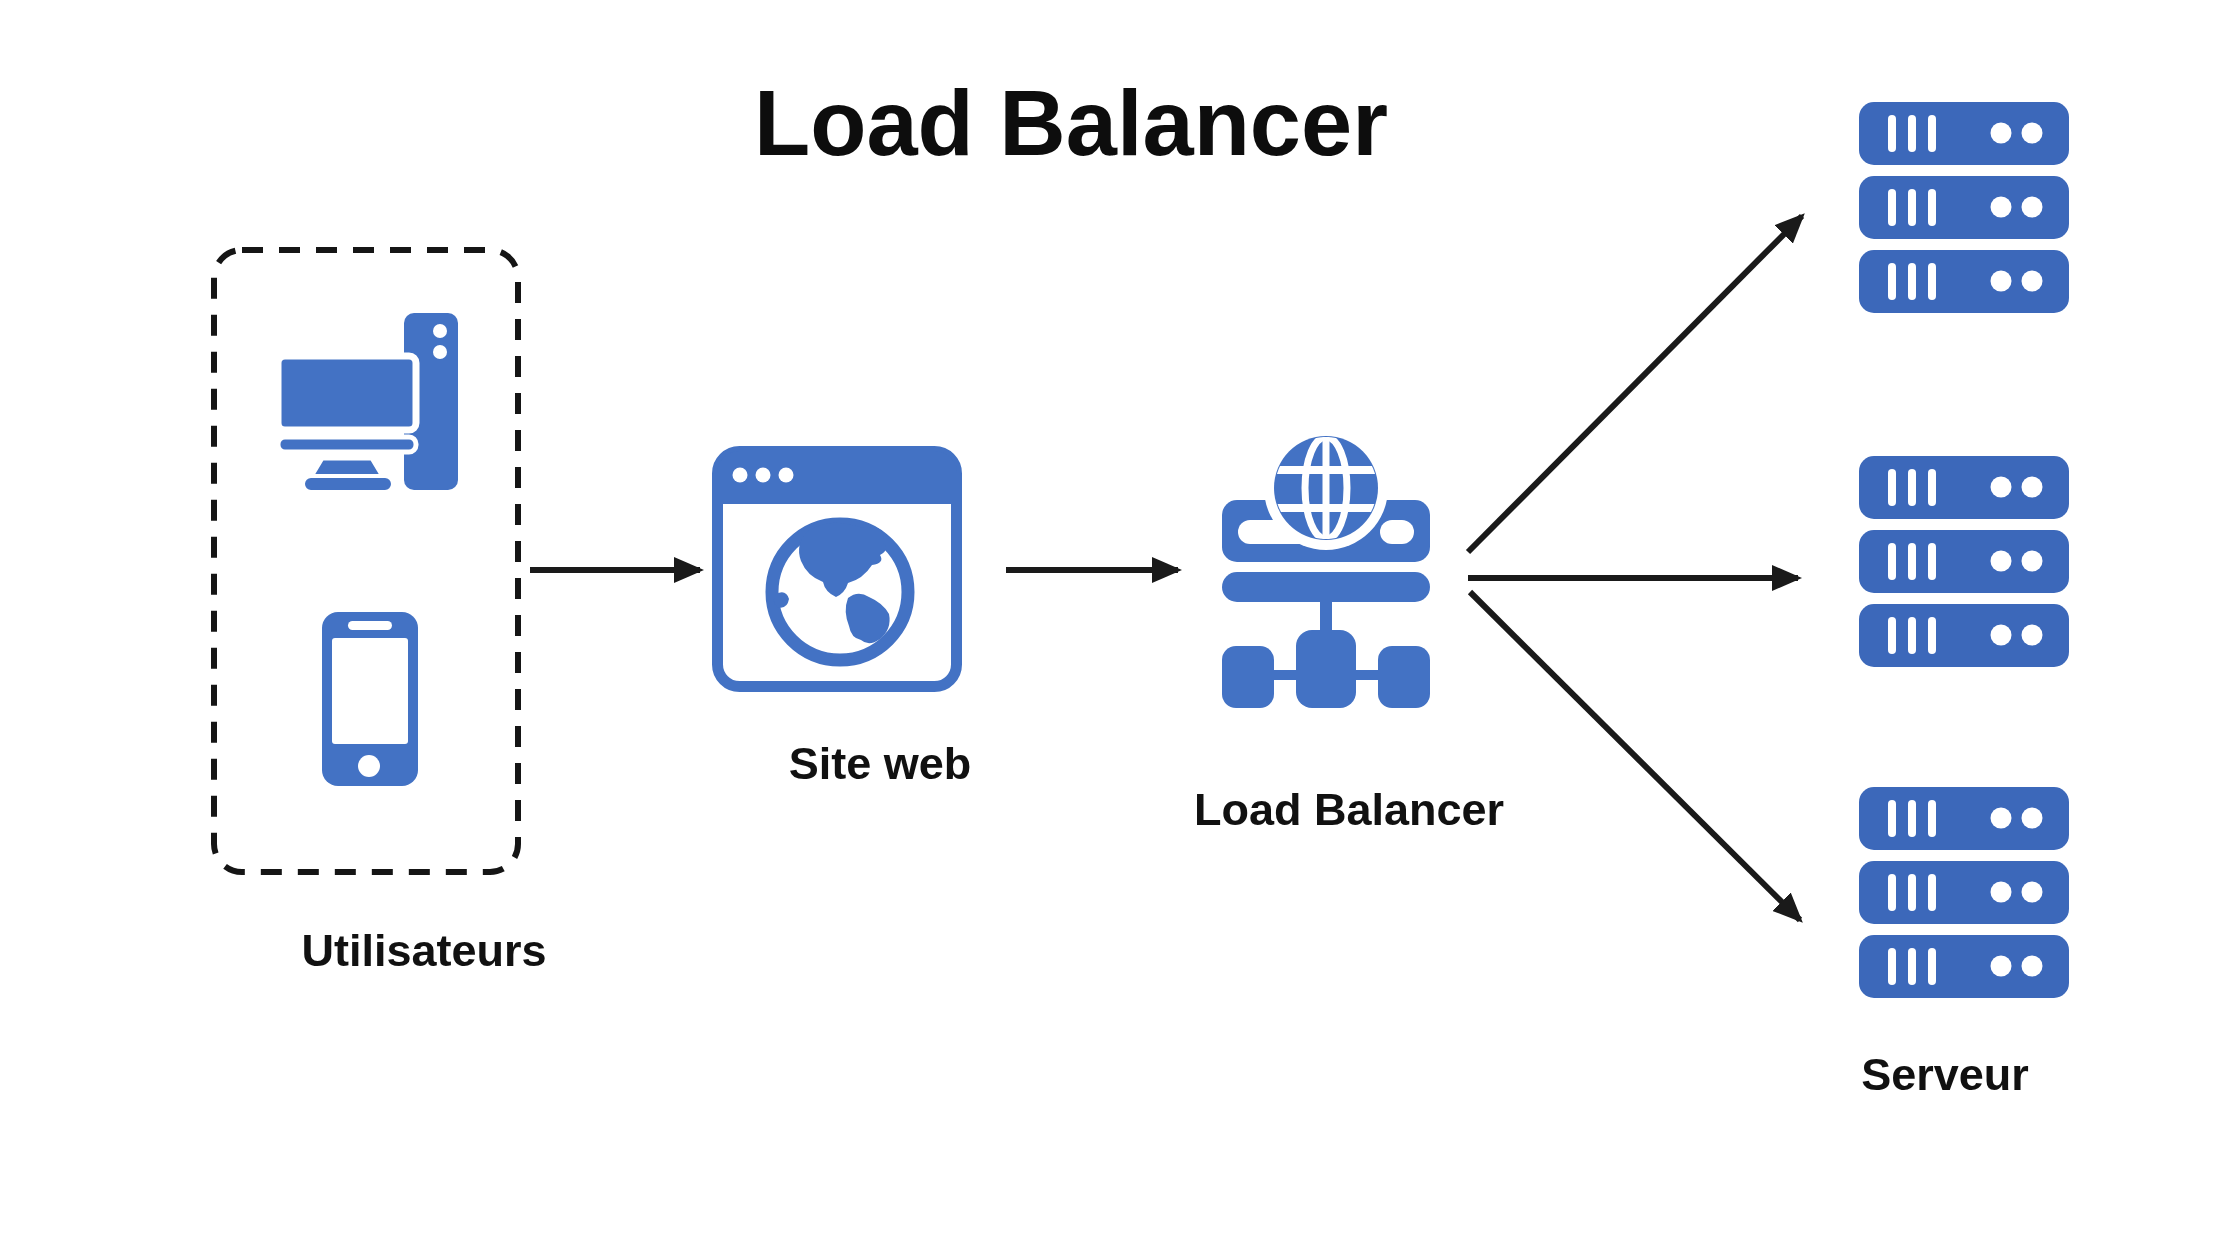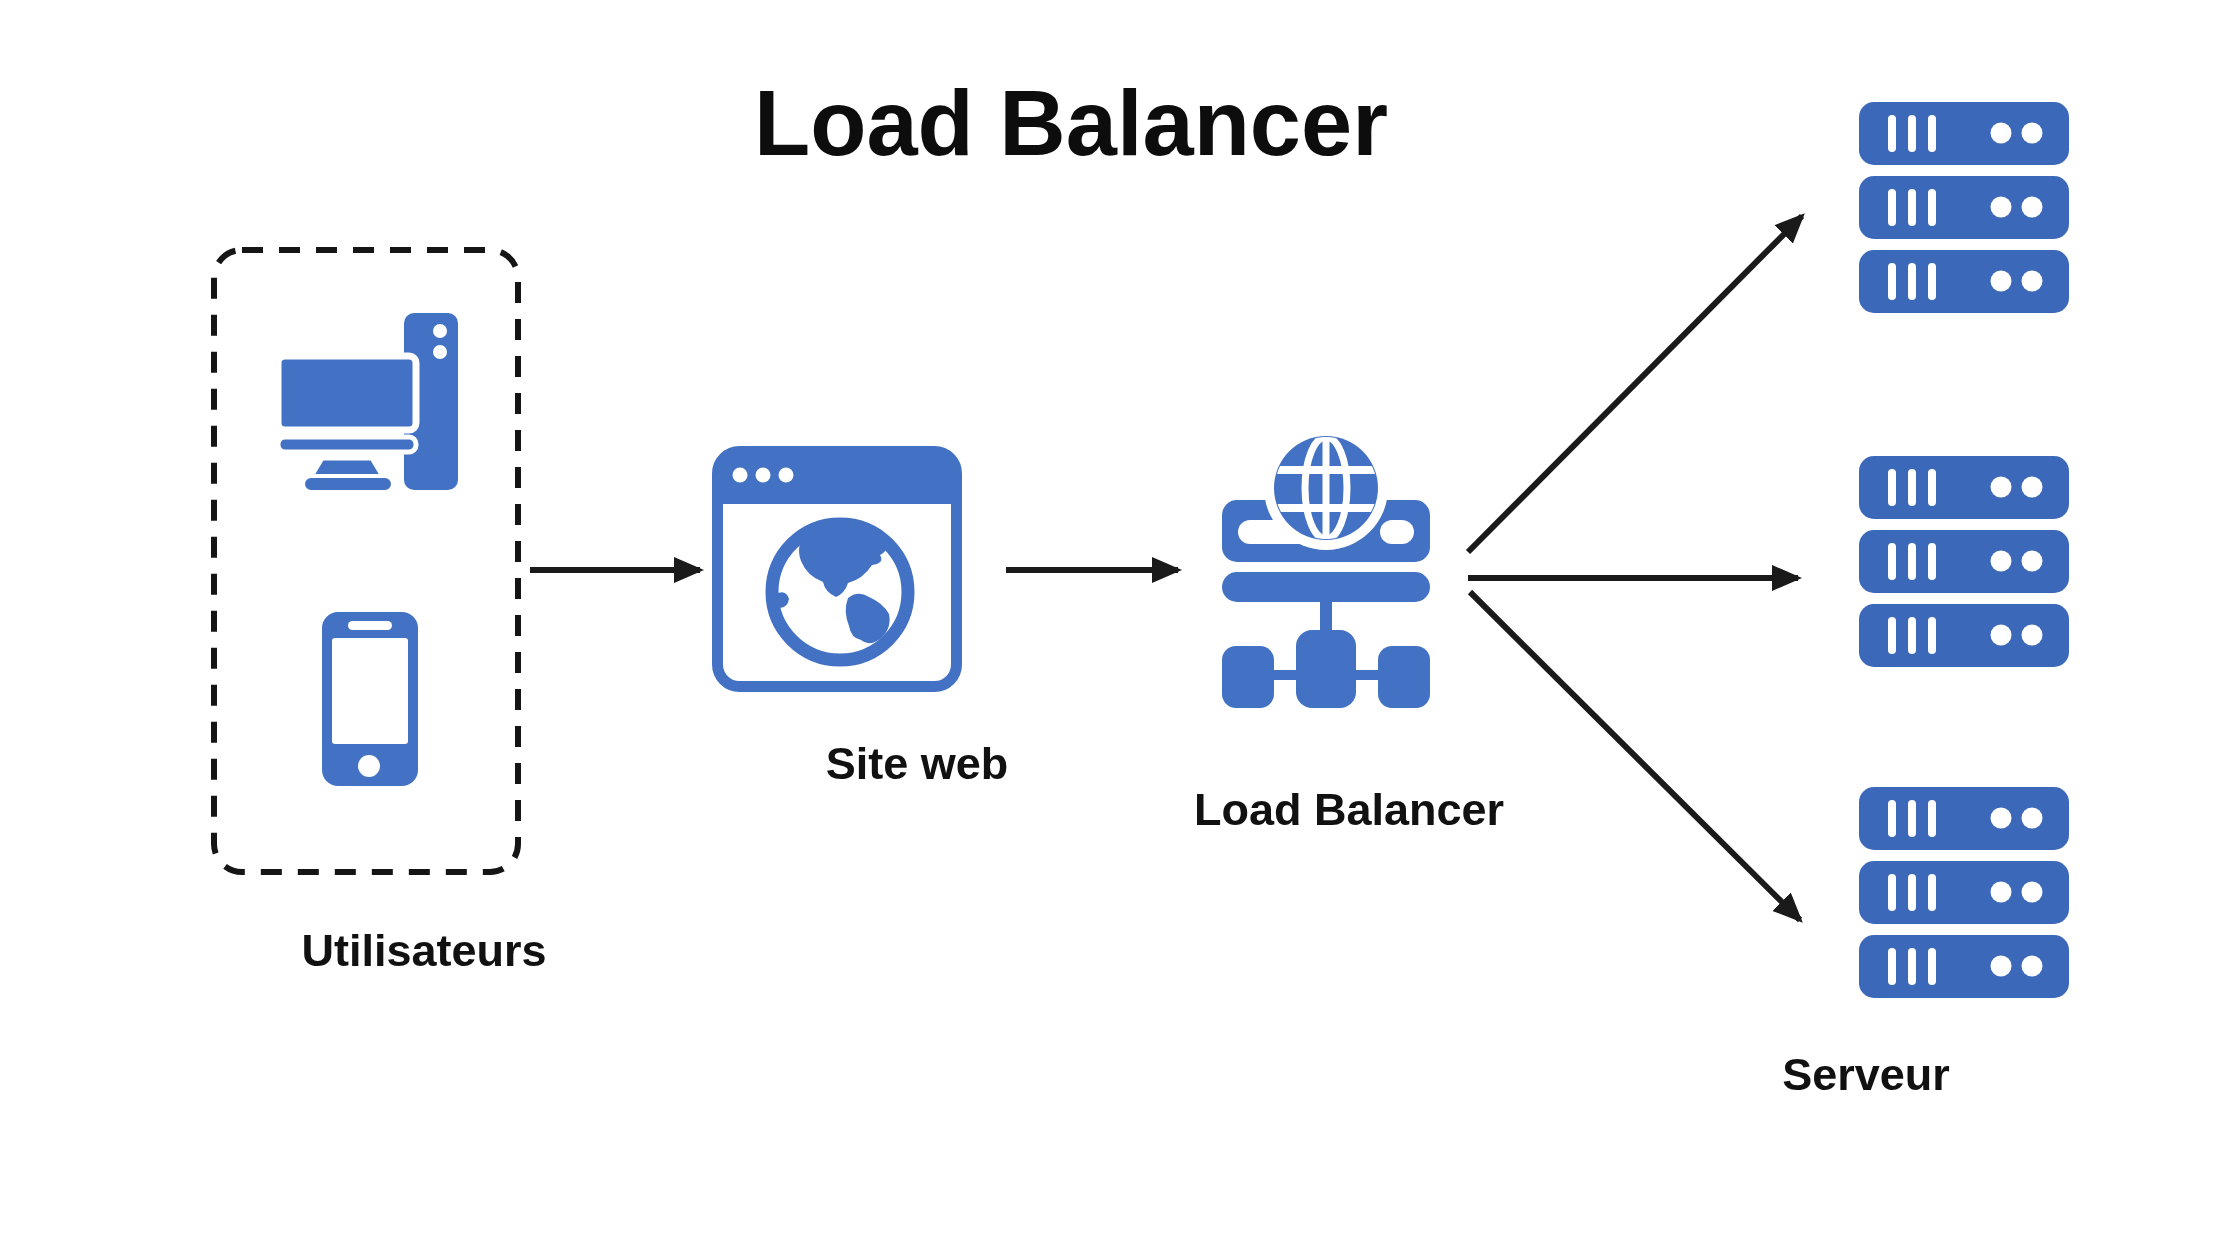--- a/index.html
+++ b/index.html
@@ -191,17 +191,17 @@
         <rect x="1" y="1" width="210" height="63" rx="15" class="fill-server"></rect>
         <rect x="30" y="14" width="8" height="37" rx="4" fill="#fff"></rect>
         <rect x="50" y="14" width="8" height="37" rx="4" fill="#fff"></rect>
         <rect x="70" y="14" width="8" height="37" rx="4" fill="#fff"></rect>
         <circle cx="143" cy="32" r="10.5" fill="#fff"></circle>
         <circle cx="174" cy="32" r="10.5" fill="#fff"></circle>
       </svg>
     </div>
 
   <div class="node-label" style="left:424px;top:928px;">Utilisateurs</div>
-  <div class="node-label" style="left:917px;top:741px;">Site web</div>
+  <div class="node-label" style="left:880px;top:741px;">Site web</div>
   <div class="node-label" style="left:1349px;top:787px;">Load Balancer</div>
-  <div class="node-label" style="left:1866px;top:1052px;">Serveur</div>
+  <div class="node-label" style="left:1945px;top:1052px;">Serveur</div>
 
 </div>
 
 </body></html>

